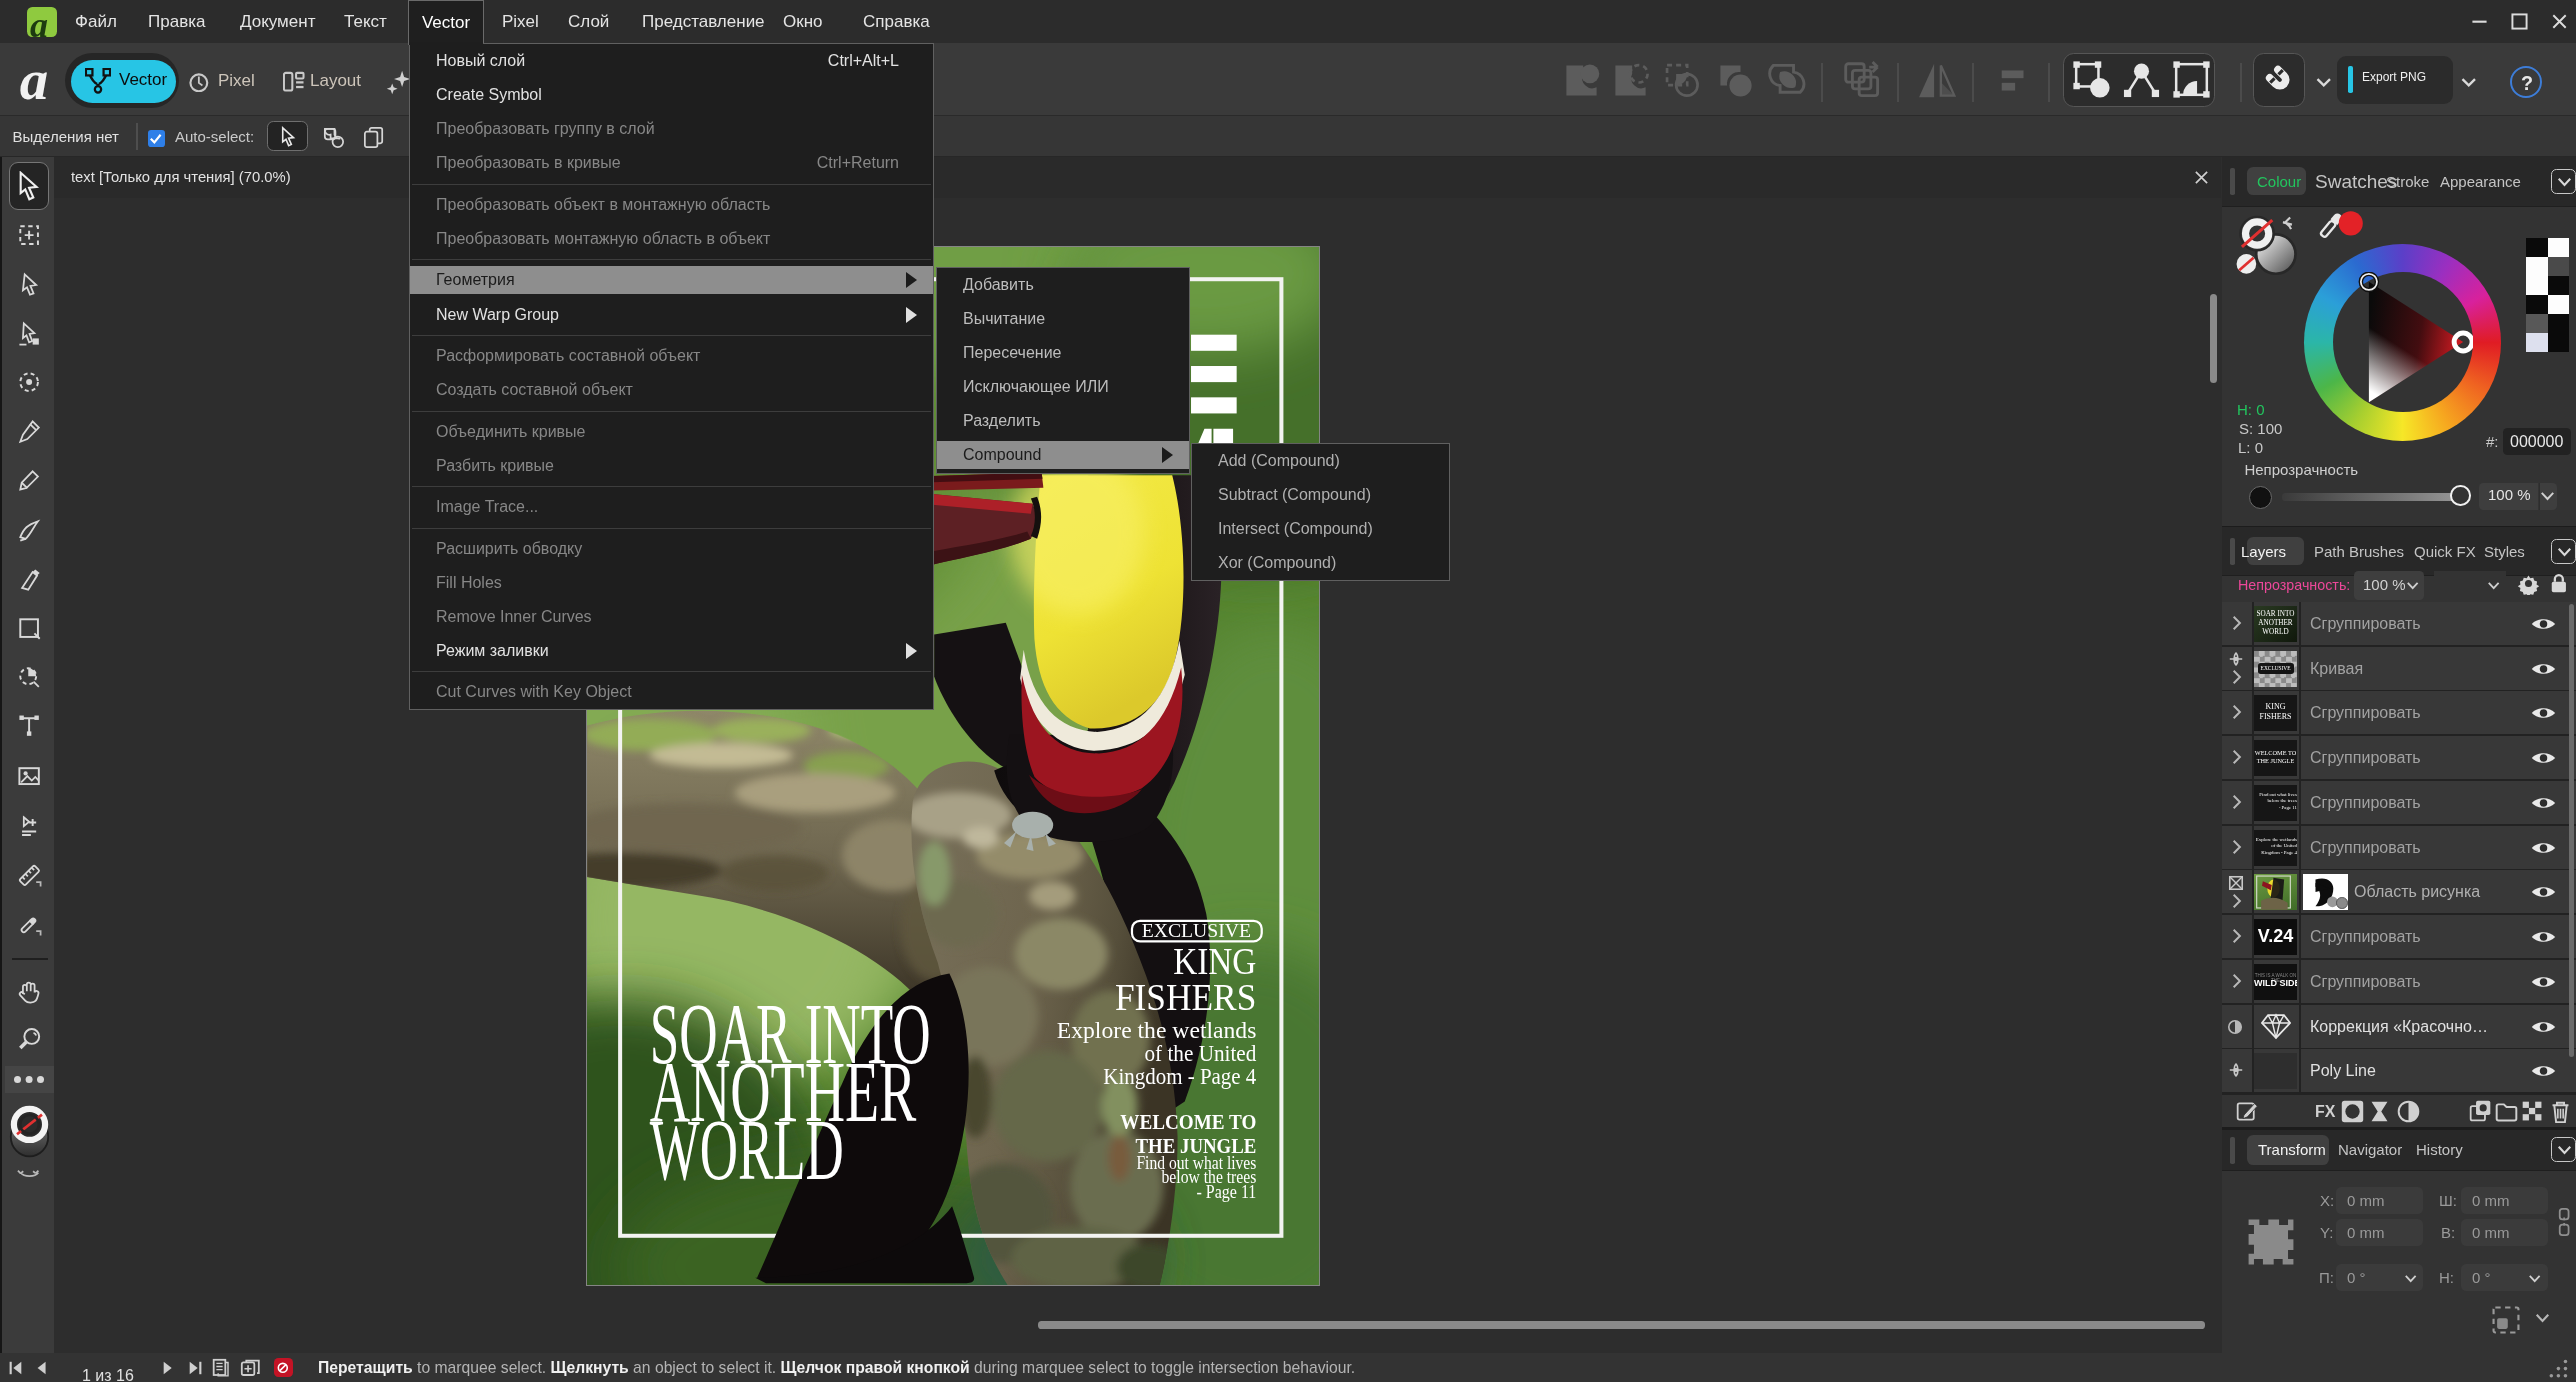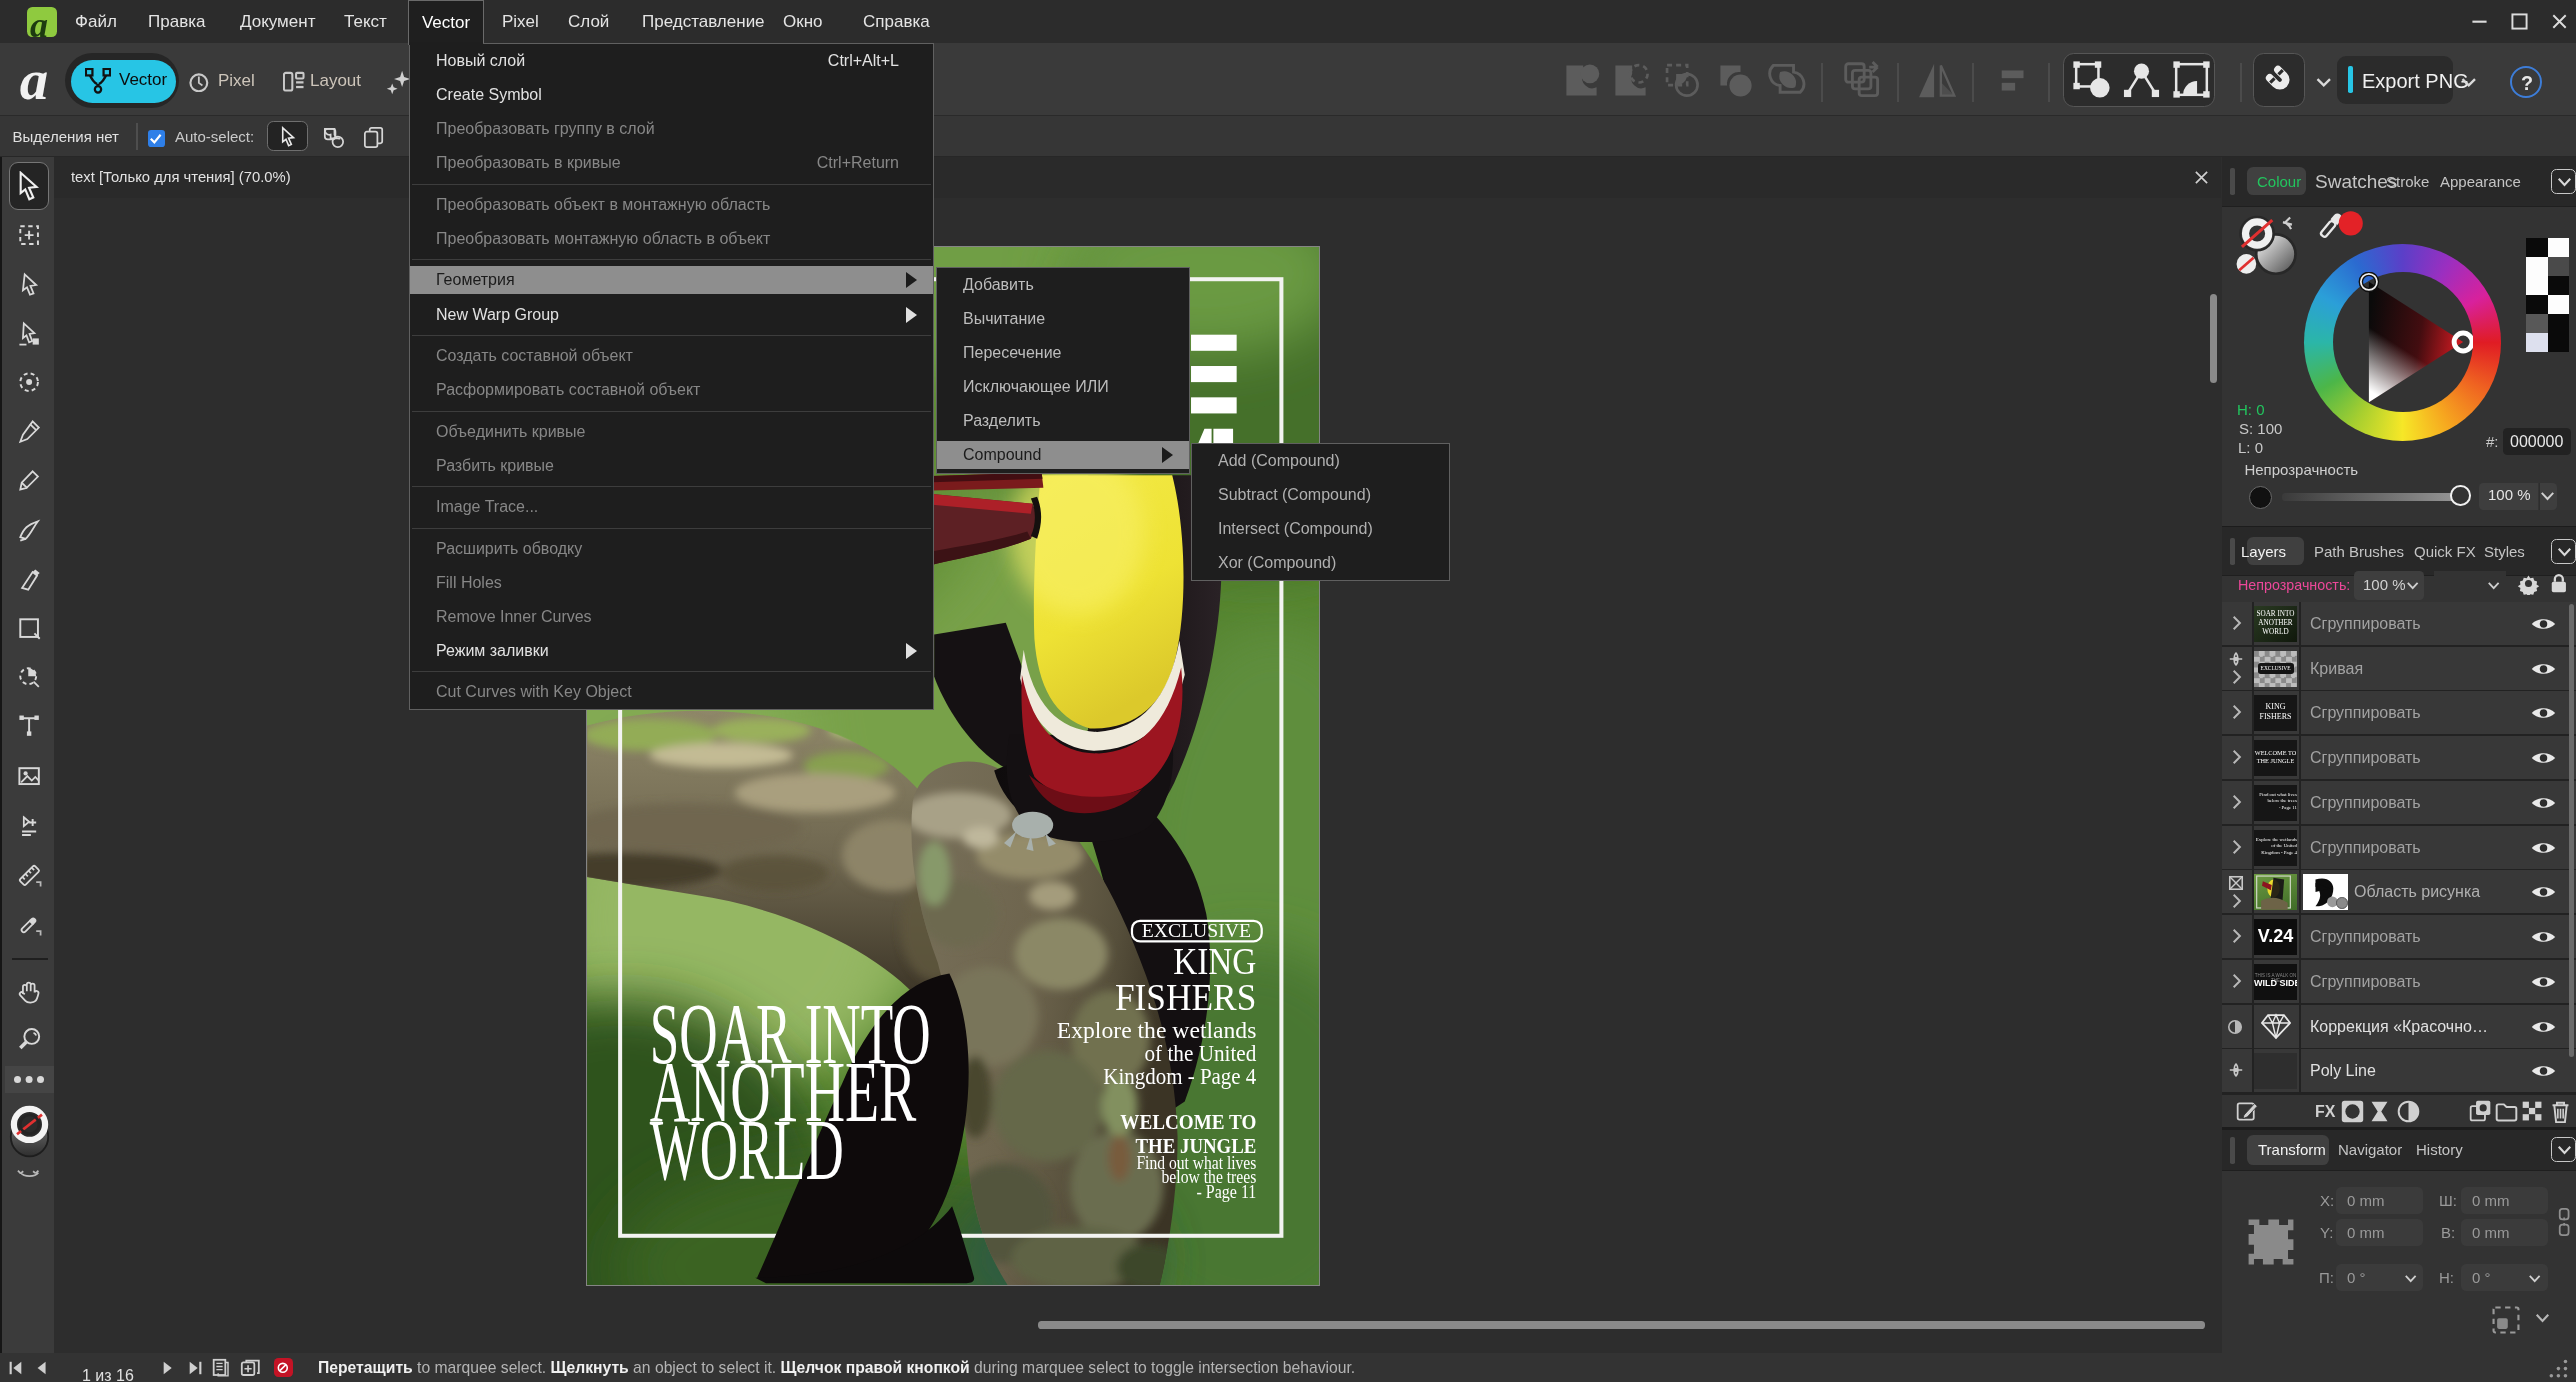--- a/index.html
+++ b/index.html
@@ -175,21 +175,21 @@
         <g transform="rotate(-45 14 14)">
           <path d="M6 15 a8 8 0 0 0 16 0 L22 8 a3.2 3.2 0 0 0-6.4 0 l0 7 a1.6 1.6 0 0 1-3.2 0 L12.4 8 a3.2 3.2 0 0 0-6.4 0 z" fill="#ececec"></path>
           <path d="M6.8 11 l5 0 M16.4 11 l5 0" stroke="#2c2c2c" stroke-width="2.6"></path>
         </g>
       </svg>
     <svg class="abs" style="left:2313px;top:29px;" width="21.5" height="21.5" viewBox="0 0 24 24">
         <path d="M5 8 l7 7 7-7" stroke="#dadada" stroke-width="2.6" fill="none"></path>
       </svg>
     <div class="abs" style="left:2337px;top:12.5px;width:116px;height:48px;background:#2b2b2b;border-radius:9px;"></div>
     <div class="abs" style="left:2348px;top:23px;width:5.4px;height:27px;background:#27c5e5;border-radius:1.8px;"></div>
-    <span class="abs" style="left:2362px;top:27px;font-size:20px;color:#f0f0f0;">Export PNG</span>
+    <span class="abs" style="left:2362px;top:27px;font-size:12px;color:#f0f0f0;">Export PNG</span>
     <svg class="abs" style="left:2458px;top:29px;" width="21.5" height="21.5" viewBox="0 0 24 24">
         <path d="M5 8 l7 7 7-7" stroke="#dadada" stroke-width="2.6" fill="none"></path>
       </svg>
     <div class="abs" style="left:2510px;top:23px;width:32px;height:32px;border:2.7px solid #3d7dd8;border-radius:50%;"></div>
     <span class="abs" style="left:2521px;top:29px;font-size:19.7px;color:#e8e8e8;font-weight:bold;">?</span>
   </div>
   <div id="contextbar" class="abs">
     <span class="abs" style="left:12.5px;top:0;height:41px;line-height:41px;font-size:15px;color:#e0e0e0;">Выделения нет</span>
     <div class="abs" style="left:136px;top:7.2px;width:1.8px;height:27px;background:#4e4e4e;"></div>
     <div class="abs" style="left:148px;top:14.3px;width:17px;height:17px;background:#2e7fe8;border-radius:3.1px;"></div>
@@ -925,22 +925,22 @@
     <div class="mi">Create Symbol</div>
     <div class="mi dis">Преобразовать группу в слой</div>
     <div class="mi dis">Преобразовать в кривые<span class="sc">Ctrl+Return</span></div>
     <div class="msep"></div>
     <div class="mi dis">Преобразовать объект в монтажную область</div>
     <div class="mi dis">Преобразовать монтажную область в объект</div>
     <div class="msep"></div>
     <div class="mi hl">Геометрия<span class="arrow"></span></div>
     <div class="mi">New Warp Group<span class="arrow"></span></div>
     <div class="msep"></div>
+    <div class="mi dis">Расформировать составной объект</div>
     <div class="mi dis">Создать составной объект</div>
-    <div class="mi dis">Расформировать составной объект</div>
     <div class="msep"></div>
     <div class="mi dis">Объединить кривые</div>
     <div class="mi dis">Разбить кривые</div>
     <div class="msep"></div>
     <div class="mi dis">Image Trace...</div>
     <div class="msep"></div>
     <div class="mi dis">Расширить обводку</div>
     <div class="mi dis">Fill Holes</div>
     <div class="mi dis">Remove Inner Curves</div>
     <div class="mi">Режим заливки<span class="arrow"></span></div>

